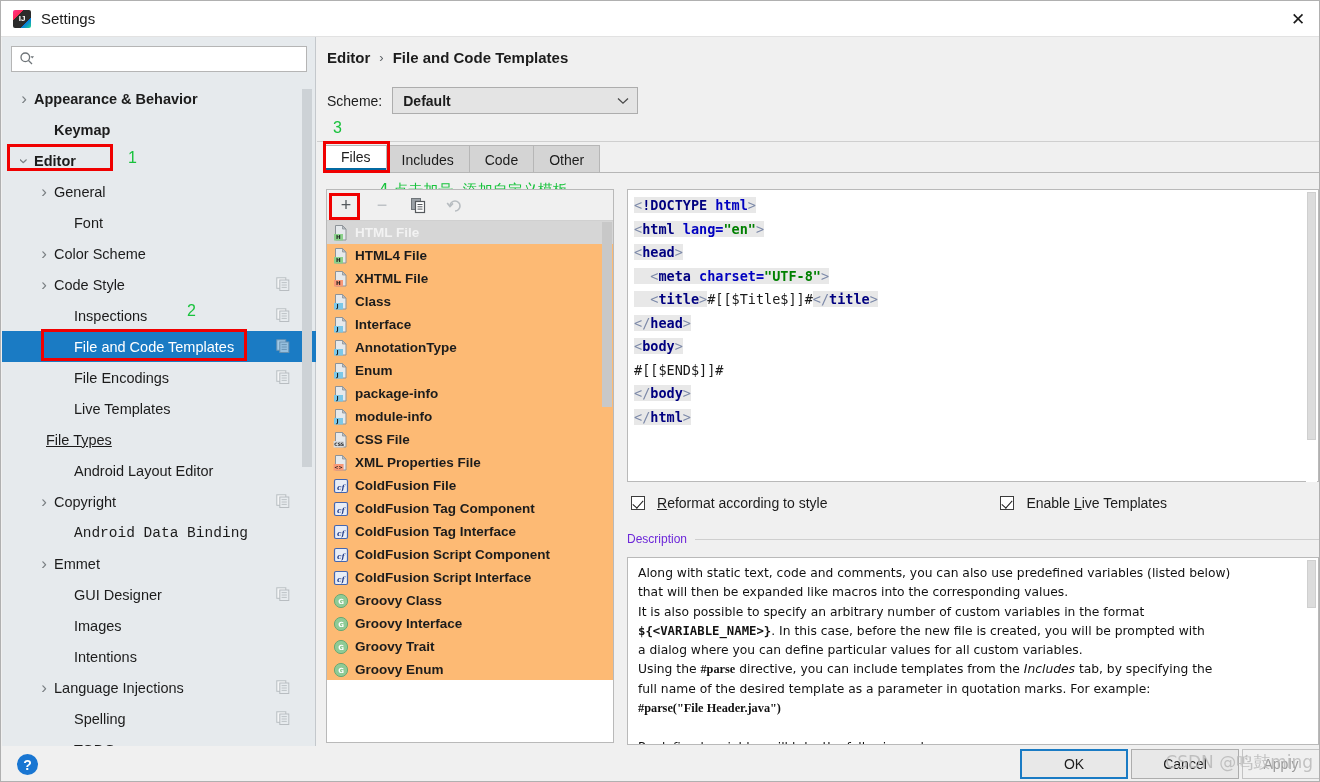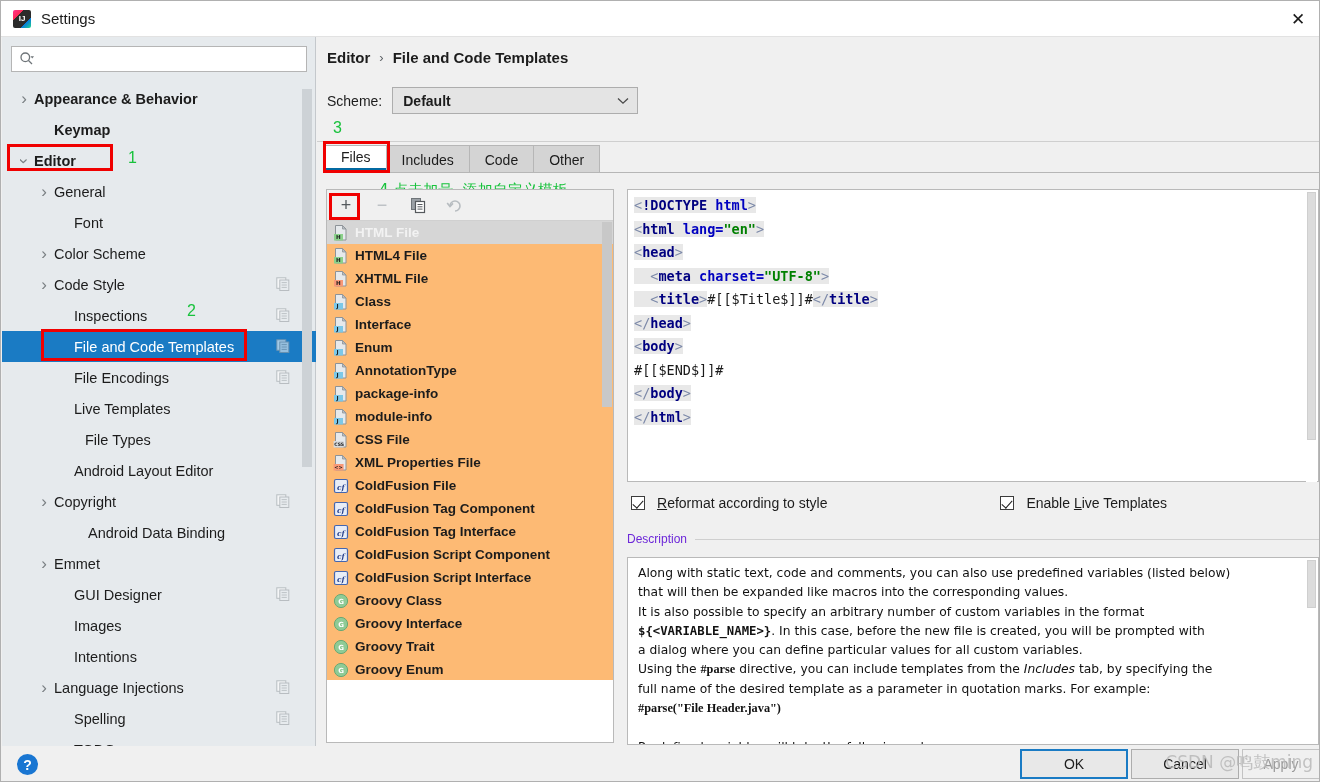--- a/index.html
+++ b/index.html
@@ -405,42 +405,42 @@
               <line x1="5.6" y1="5.6" x2="10.8" y2="5.6" stroke="#9aa0a5" stroke-width="0.9"></line>
               <line x1="5.6" y1="8" x2="10.8" y2="8" stroke="#9aa0a5" stroke-width="0.9"></line>
               <line x1="5.6" y1="10.4" x2="10.8" y2="10.4" stroke="#9aa0a5" stroke-width="0.9"></line>
             </svg>
           </span>
         </div>
         <div class="tree-item" style="padding-left: 54px;">
           <span class="arrow"></span>
           <span class="lbl">Live Templates</span>
         </div>
-        <div class="tree-item" style="padding-left: 65px;">
+        <div class="tree-item" style="padding-left: 26px; text-decoration: underline;">
           <span class="arrow"></span>
           <span class="lbl">File Types</span>
         </div>
         <div class="tree-item" style="padding-left: 54px;">
           <span class="arrow"></span>
           <span class="lbl">Android Layout Editor</span>
         </div>
         <div class="tree-item" style="padding-left: 34px;">
           <span class="arrow" style="font-size: 17px;">›</span>
           <span class="lbl">Copyright</span>
           <span class="copy-badge">
             <svg width="14" height="14" viewBox="0 0 14 14">
               <rect x="0.8" y="0.8" width="9" height="10.5" fill="#ffffff" stroke="#9aa0a5" stroke-width="1"></rect>
               <rect x="3.8" y="3" width="9" height="10.5" fill="#e9edf0" stroke="#9aa0a5" stroke-width="1"></rect>
               <line x1="5.6" y1="5.6" x2="10.8" y2="5.6" stroke="#9aa0a5" stroke-width="0.9"></line>
               <line x1="5.6" y1="8" x2="10.8" y2="8" stroke="#9aa0a5" stroke-width="0.9"></line>
               <line x1="5.6" y1="10.4" x2="10.8" y2="10.4" stroke="#9aa0a5" stroke-width="0.9"></line>
             </svg>
           </span>
         </div>
-        <div class="tree-item" style="padding-left: 68px;">
+        <div class="tree-item" style="padding-left: 54px; font-family: Liberation Mono, monospace;">
           <span class="arrow"></span>
           <span class="lbl">Android Data Binding</span>
         </div>
         <div class="tree-item" style="padding-left: 34px;">
           <span class="arrow" style="font-size: 17px;">›</span>
           <span class="lbl">Emmet</span>
         </div>
         <div class="tree-item" style="padding-left: 54px;">
           <span class="arrow"></span>
           <span class="lbl">GUI Designer</span>
@@ -624,32 +624,32 @@
         </div>
         <div class="file-row">
           <span class="ficon">
             <svg width="16" height="16" viewBox="0 0 16 16">
               <path d="M2.5,0.5 h7 l3.5,3.5 v11 h-10.5 z" fill="#e6e9ec" stroke="#8d9398" stroke-width="1"></path>
               <path d="M9.5,0.5 v3.5 h3.5 z" fill="#b9bfc4" stroke="#8d9398" stroke-width="0.8"></path>
               <rect x="1" y="9" width="9" height="6.5" fill="#7cc8e8"></rect>
               <text x="3.4" y="14.3" font-size="5.6" font-family="DejaVu Sans" fill="#1c1c1c">J</text>
             </svg>
           </span>
-          <span class="fname">Enum</span>
+          <span class="fname">AnnotationType</span>
         </div>
         <div class="file-row">
           <span class="ficon">
             <svg width="16" height="16" viewBox="0 0 16 16">
               <path d="M2.5,0.5 h7 l3.5,3.5 v11 h-10.5 z" fill="#e6e9ec" stroke="#8d9398" stroke-width="1"></path>
               <path d="M9.5,0.5 v3.5 h3.5 z" fill="#b9bfc4" stroke="#8d9398" stroke-width="0.8"></path>
               <rect x="1" y="9" width="9" height="6.5" fill="#7cc8e8"></rect>
               <text x="3.4" y="14.3" font-size="5.6" font-family="DejaVu Sans" fill="#1c1c1c">J</text>
             </svg>
           </span>
-          <span class="fname">AnnotationType</span>
+          <span class="fname">Enum</span>
         </div>
         <div class="file-row">
           <span class="ficon">
             <svg width="16" height="16" viewBox="0 0 16 16">
               <path d="M2.5,0.5 h7 l3.5,3.5 v11 h-10.5 z" fill="#e6e9ec" stroke="#8d9398" stroke-width="1"></path>
               <path d="M9.5,0.5 v3.5 h3.5 z" fill="#b9bfc4" stroke="#8d9398" stroke-width="0.8"></path>
               <rect x="1" y="9" width="9" height="6.5" fill="#7cc8e8"></rect>
               <text x="3.4" y="14.3" font-size="5.6" font-family="DejaVu Sans" fill="#1c1c1c">J</text>
             </svg>
           </span>

